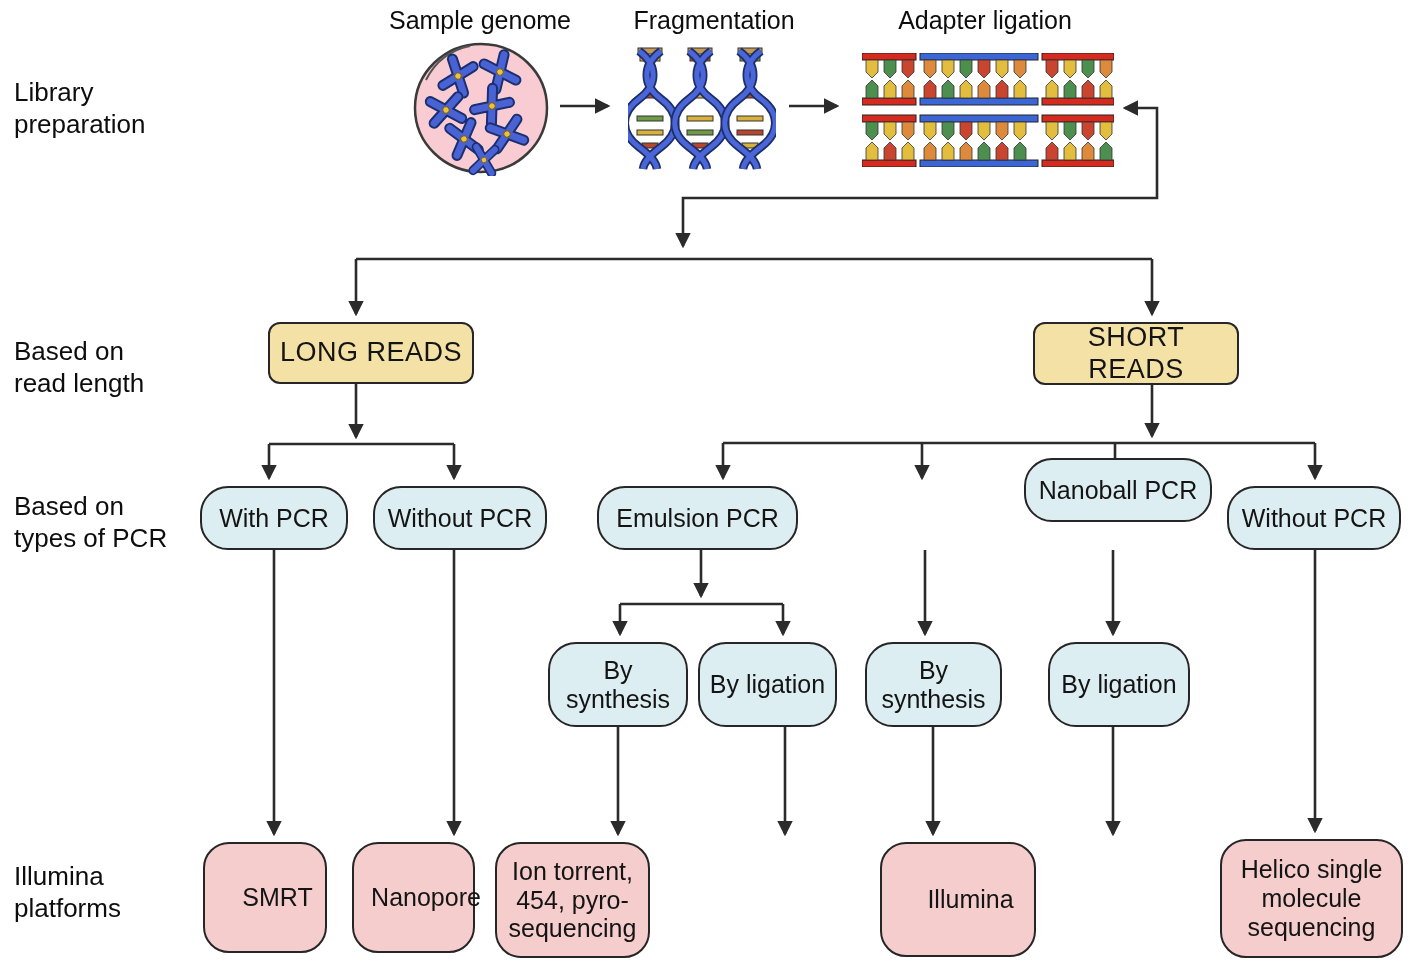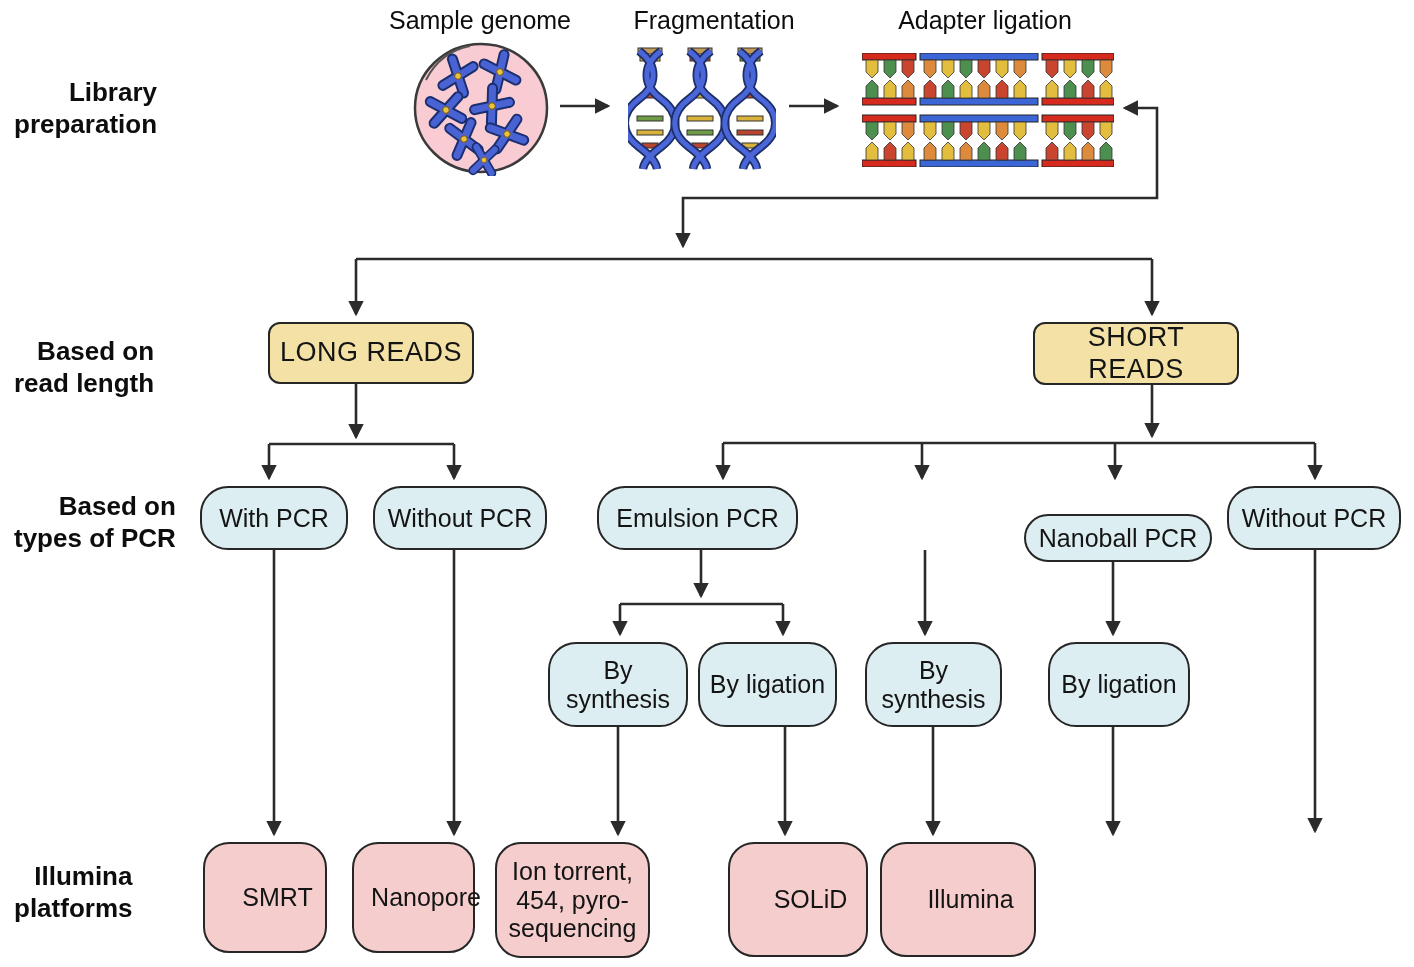--- a/index.html
+++ b/index.html
@@ -1,20 +1,20 @@
 <!DOCTYPE html>
 <html><head>
 <meta charset="utf-8">
 <style>
   html,body{margin:0;padding:0;background:#ffffff;}
   body{width:1414px;height:967px;position:relative;overflow:hidden;
        font-family:"Liberation Sans","DejaVu Sans",sans-serif;color:#111;}
   .canvas{position:absolute;inset:0;}
   svg.wires{position:absolute;left:0;top:0;}
-  .side-label{position:absolute;left:14px;font-size:26px;font-weight:700;line-height:32px;color:#0d0d0d;text-align:right;}
+  .side-label{position:absolute;left:14px;font-size:26px;font-weight:400;line-height:32px;color:#0d0d0d;}
   .step-label{position:absolute;transform:translateX(-50%);font-size:25px;font-weight:500;white-space:nowrap;color:#0d0d0d;}
   .node{position:absolute;display:flex;align-items:center;justify-content:center;
         text-align:center;border:2.5px solid #262626;box-sizing:border-box;
         font-size:25px;line-height:1.15;color:#141414;padding:4px 8px;}
   .yellow{background:#f3e1a5;border-radius:12px;font-size:27px;font-weight:500;letter-spacing:.5px;}
   .blue{background:#ddeef2;border-radius:28px;}
   .pink{background:#f5cdcd;border-radius:26px;padding-left:33px;}
   .icon{position:absolute;}
 </style>
 </head>
@@ -269,27 +269,27 @@
       </g>
     </svg>
   </div>
 
   <div class="node yellow" style="left:268px;top:322px;width:206px;height:62px">LONG READS</div>
   <div class="node yellow" style="left:1033px;top:322px;width:206px;height:63px">SHORT READS</div>
 
   <div class="node blue" style="left:200px;top:486px;width:148px;height:64px">With PCR</div>
   <div class="node blue" style="left:373px;top:486px;width:174px;height:64px">Without PCR</div>
   <div class="node blue" style="left:597px;top:486px;width:201px;height:64px">Emulsion PCR</div>
-  <div class="node blue" style="left:1024px;top:514px;width:188px;height:48px">Nanoball PCR</div>
+  <div class="node blue" style="left:1024px;top:458px;width:188px;height:64px">Nanoball PCR</div>
   <div class="node blue" style="left:1227px;top:486px;width:174px;height:64px">Without PCR</div>
 
   <div class="node blue" style="left:548px;top:642px;width:140px;height:85px">By synthesis</div>
   <div class="node blue" style="left:698px;top:642px;width:139px;height:85px">By ligation</div>
   <div class="node blue" style="left:865px;top:642px;width:137px;height:85px">By synthesis</div>
   <div class="node blue" style="left:1048px;top:642px;width:142px;height:85px">By ligation</div>
 
   <div class="node pink" style="left:203px;top:842px;width:124px;height:111px">SMRT</div>
   <div class="node pink" style="left:352px;top:842px;width:123px;height:111px">Nanopore</div>
   <div class="node pink" style="left:495px;top:842px;width:155px;height:116px;padding:1px 6px">Ion torrent, 454, pyro-sequencing</div>
-  <div class="node pink" style="left:728px;top:842px;width:140px;height:115px">SOLiD</div>
   <div class="node pink" style="left:880px;top:842px;width:156px;height:115px">Illumina</div>
+  <div class="node pink" style="left:1220px;top:839px;width:183px;height:119px;padding:4px 10px">Helico single molecule sequencing</div>
 
 </div>
 
 </body></html>

